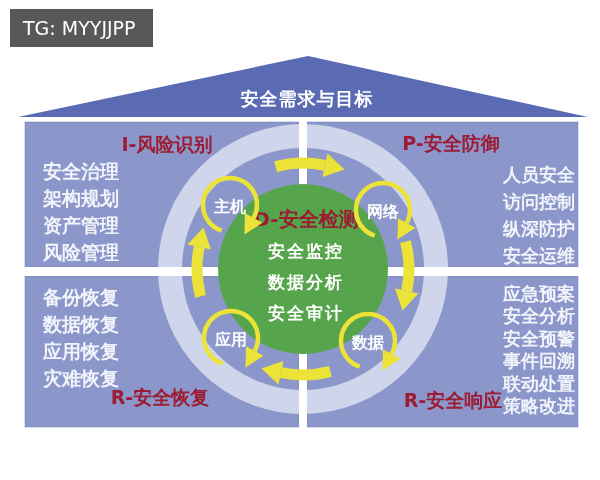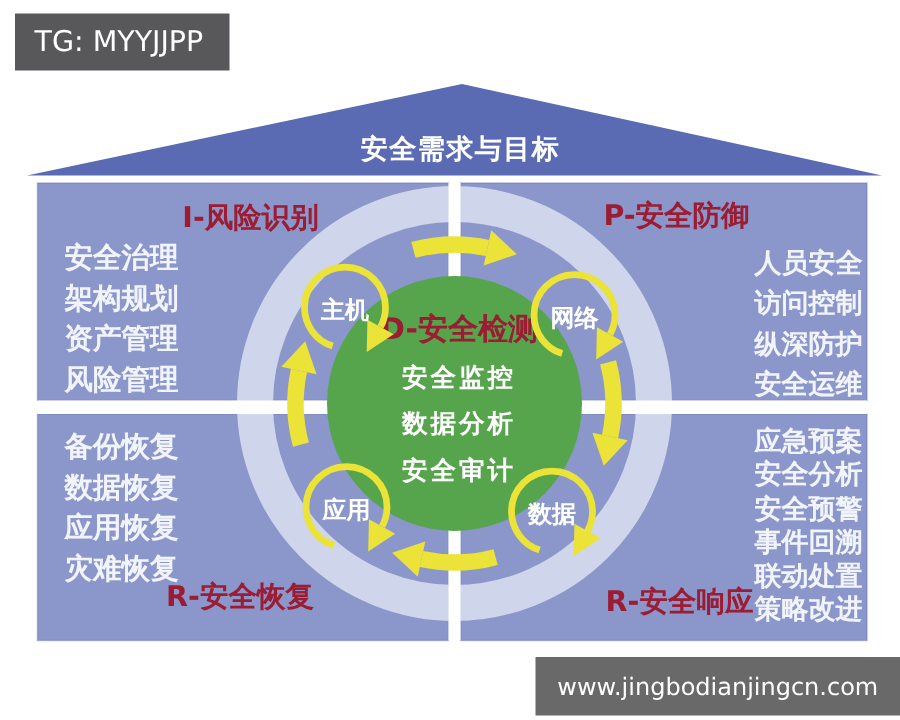--- a/index.html
+++ b/index.html
@@ -114,17 +114,14 @@
     <text x="43" y="385" class="t-item">灾难恢复</text>
 
     <text x="503" y="300" class="t-item-sm">应急预案</text>
     <text x="503" y="322" class="t-item-sm">安全分析</text>
     <text x="503" y="345" class="t-item-sm">安全预警</text>
     <text x="503" y="367" class="t-item-sm">事件回溯</text>
     <text x="503" y="390" class="t-item-sm">联动处置</text>
     <text x="503" y="412" class="t-item-sm">策略改进</text>
   </svg>
 
-  <div class="footer">
-    <span>www.jingbodianjingcn.com</span>
-  </div>
 
 </div>
 
 </body></html>

